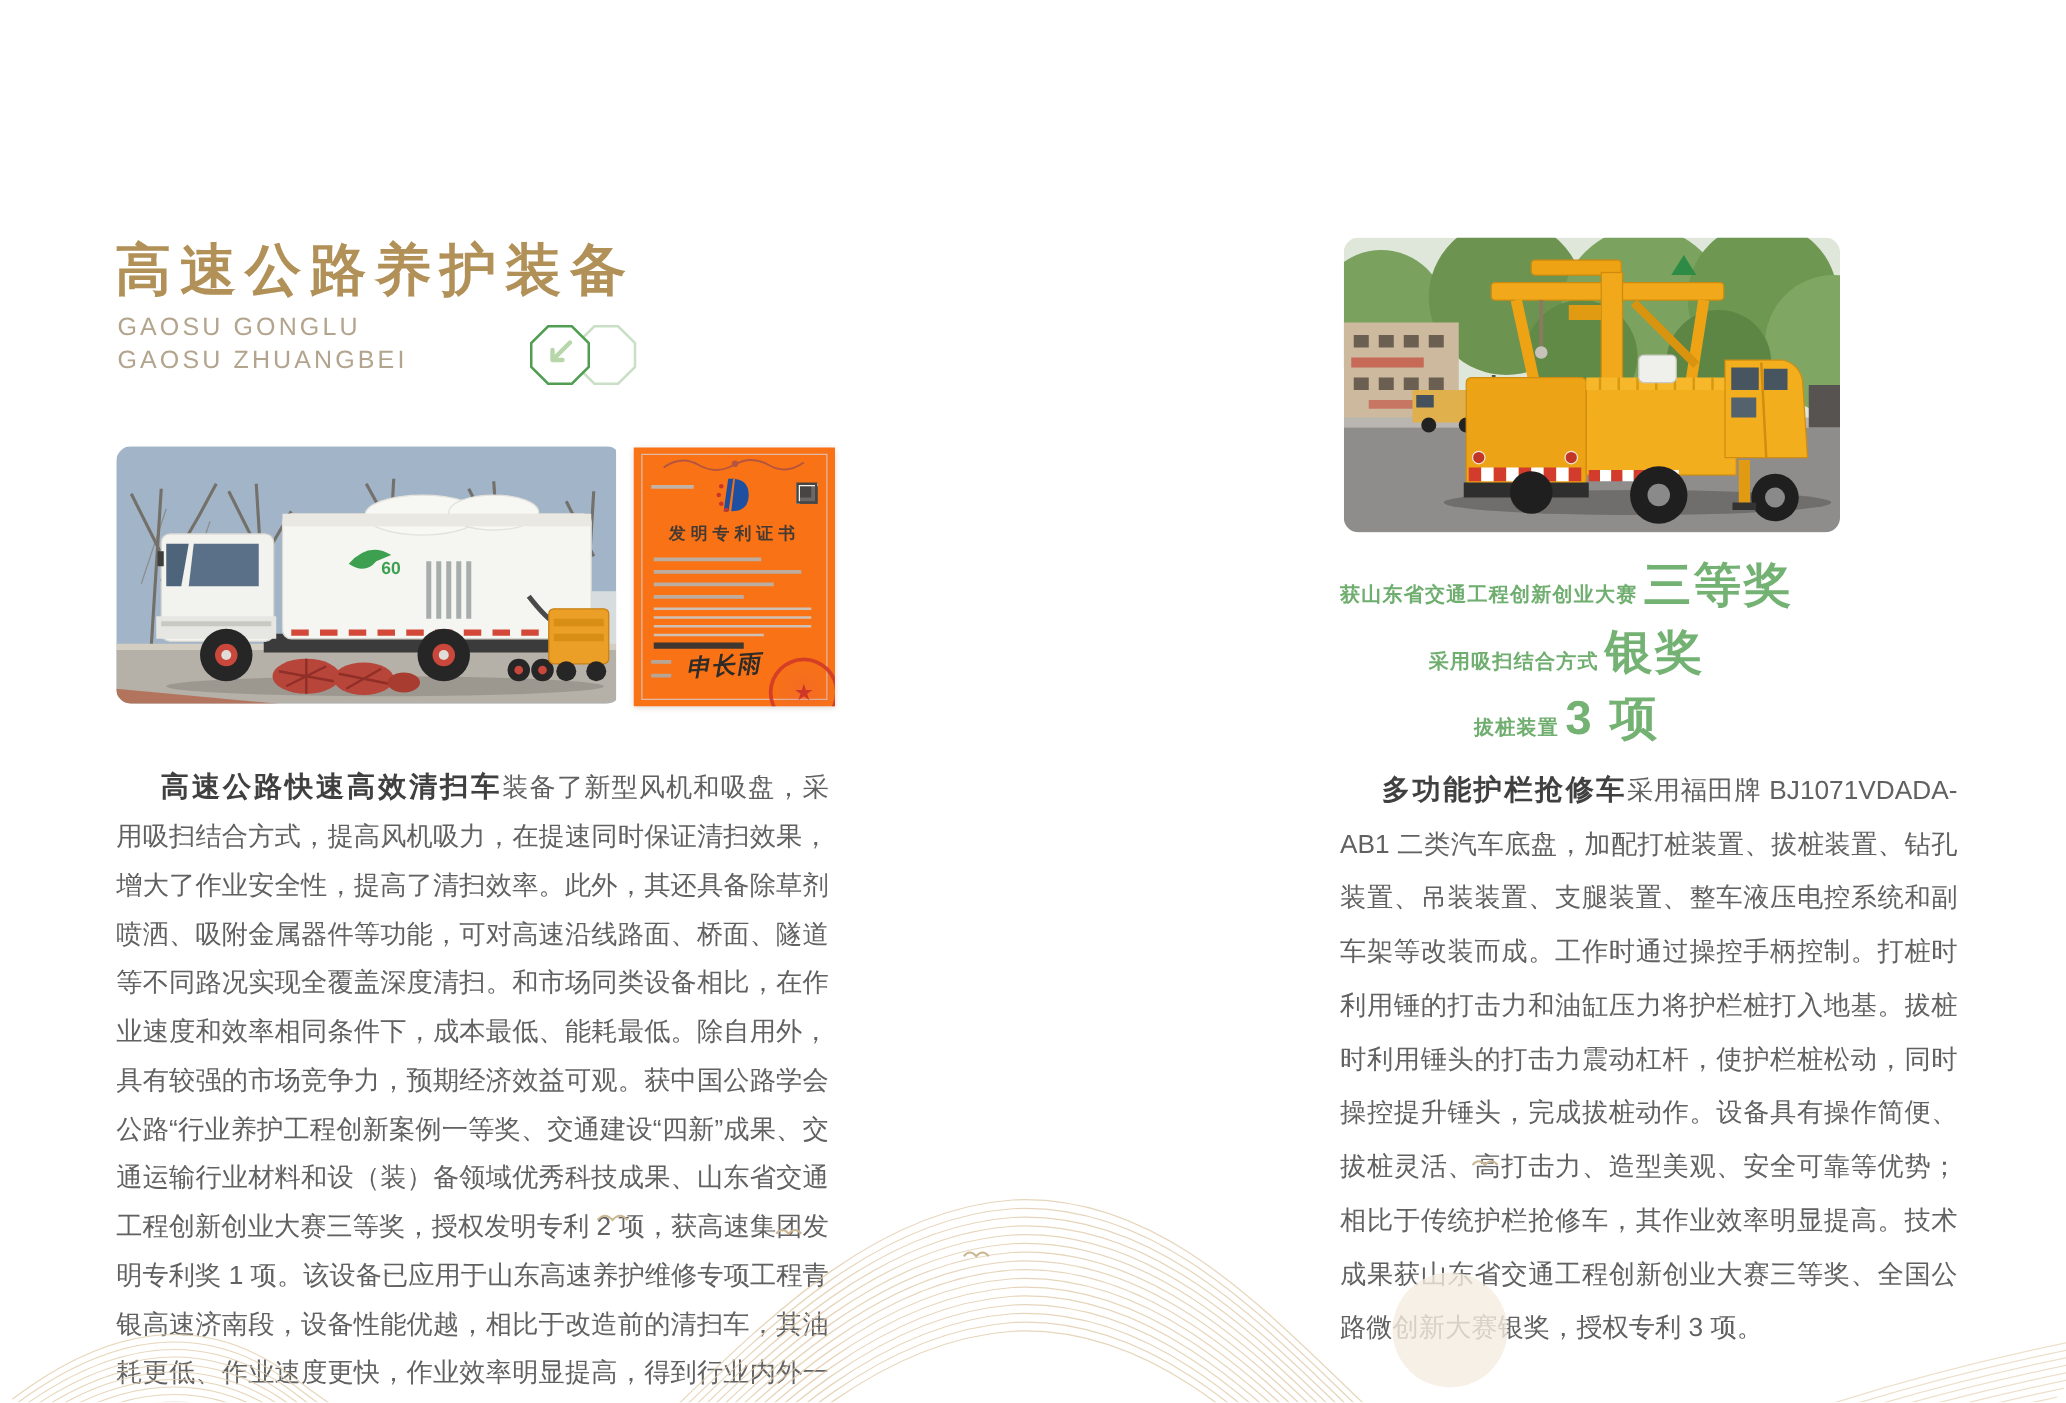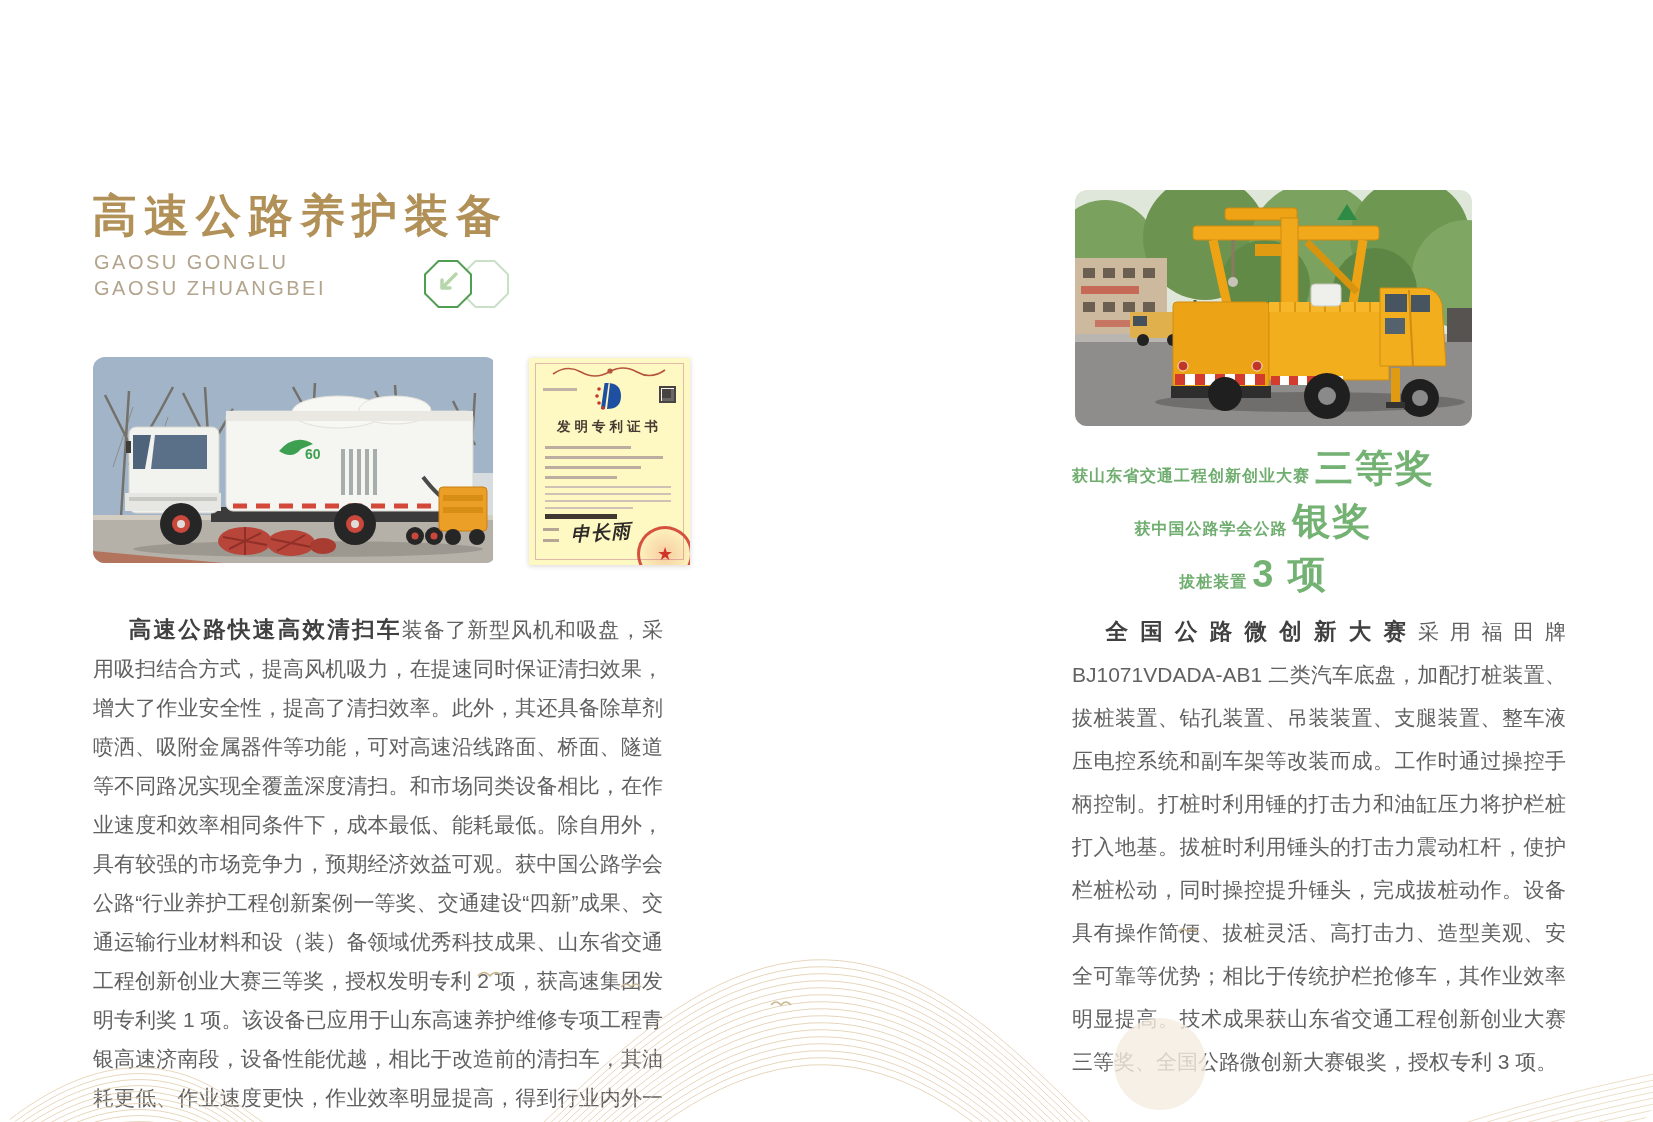--- a/index.html
+++ b/index.html
@@ -21,22 +21,22 @@
 
   
   .photo-left  { position:absolute; left:93px;  top:357px; width:404px; height:206px;
                  border-radius:12px; overflow:hidden; }
   .photo-right { position:absolute; left:1075px; top:190px; width:397px; height:236px;
                  border-radius:12px; overflow:hidden; }
   .photo-left svg, .photo-right svg { display:block; }
 
   
   .cert {
-    position:absolute; left:529px; top:358px; width:161px; height:207px;
-    background:#fef9c3; overflow:hidden; box-shadow:0 1px 5px rgba(90,60,40,.22);
+    position:absolute; left:507px; top:358px; width:161px; height:207px;
+    background:#f97316; overflow:hidden; box-shadow:0 1px 5px rgba(90,60,40,.22);
   }
   .cert-inner { position:absolute; left:6px; top:5px; right:6px; bottom:5px;
     border:1px solid #e0b9a8; }
   .cert-squiggle { position:absolute; left:22px; top:8px; }
   .cert-no { position:absolute; left:14px; top:30px; width:34px; height:3px; background:#c3b3a6; }
   .cert-logo { position:absolute; left:64px; top:22px; width:34px; height:32px; }
   .cert-qr { position:absolute; right:14px; top:28px; width:17px; height:17px; background:#474443;
     box-shadow:inset 0 0 0 2px #474443, inset 3px 3px 0 0 #fcf5ec, inset -5px -5px 0 0 #6b6765; }
   .cert-title {
     position:absolute; left:0; top:60px; width:100%; text-align:center;
@@ -299,29 +299,29 @@
       <rect x="316" y="178" width="9" height="36" fill="#e09b12"></rect>
       <rect x="311" y="212" width="19" height="6" fill="#333333"></rect>
     </svg>
   </div>
 
   <div class="awards">
     <div class="award-row">
       <span class="award-prefix">获山东省交通工程创新创业大赛</span><span class="award-value">三等奖</span>
     </div>
     <div class="award-row">
-      <span class="award-prefix">获中国公路学会公路</span><span class="award-value">银奖</span>
+      <span class="award-prefix">采用吸扫结合方式</span><span class="award-value">银奖</span>
     </div>
     <div class="award-row">
       <span class="award-prefix">拔桩装置</span><span class="award-value">3 项</span>
     </div>
   </div>
 
   <p class="para para-right">
-    <span class="lead">全国公路微创新大赛</span><span>采用福田牌 BJ1071VDADA-AB1 二类汽车底盘，加配打桩装置、拔桩装置、钻孔装置、吊装装置、支腿装置、整车液压电控系统和副车架等改装而成。工作时通过操控手柄控制。打桩时利用锤的打击力和油缸压力将护栏桩打入地基。拔桩时利用锤头的打击力震动杠杆，使护栏桩松动，同时操控提升锤头，完成拔桩动作。设备具有操作简便、拔桩灵活、高打击力、造型美观、安全可靠等优势；相比于传统护栏抢修车，其作业效率明显提高。技术成果获山东省交通工程创新创业大赛三等奖、全国公路微创新大赛银奖，授权专利 3 项。</span>
+    <span class="lead">多功能护栏抢修车</span><span>采用福田牌 BJ1071VDADA-AB1 二类汽车底盘，加配打桩装置、拔桩装置、钻孔装置、吊装装置、支腿装置、整车液压电控系统和副车架等改装而成。工作时通过操控手柄控制。打桩时利用锤的打击力和油缸压力将护栏桩打入地基。拔桩时利用锤头的打击力震动杠杆，使护栏桩松动，同时操控提升锤头，完成拔桩动作。设备具有操作简便、拔桩灵活、高打击力、造型美观、安全可靠等优势；相比于传统护栏抢修车，其作业效率明显提高。技术成果获山东省交通工程创新创业大赛三等奖、全国公路微创新大赛银奖，授权专利 3 项。</span>
   </p>
 
   <svg class="waves" viewBox="0 0 1653 262">
     <defs>
       <path id="wA" d="M -70 335 C 50 200, 150 178, 235 242 C 305 296, 380 330, 470 350" fill="none"></path>
       <path id="wB" d="M 380 400 C 530 310, 640 112, 810 100 C 970 92, 1070 270, 1190 345" fill="none"></path>
       <path id="wC" d="M 1110 430 C 1260 335, 1430 255, 1700 205" fill="none"></path>
     </defs>
     <circle cx="1160" cy="204" r="46" fill="#f5ece0" opacity="0.8"></circle>
     <g stroke="#e3d0b0" stroke-width="1" opacity="0.85">

